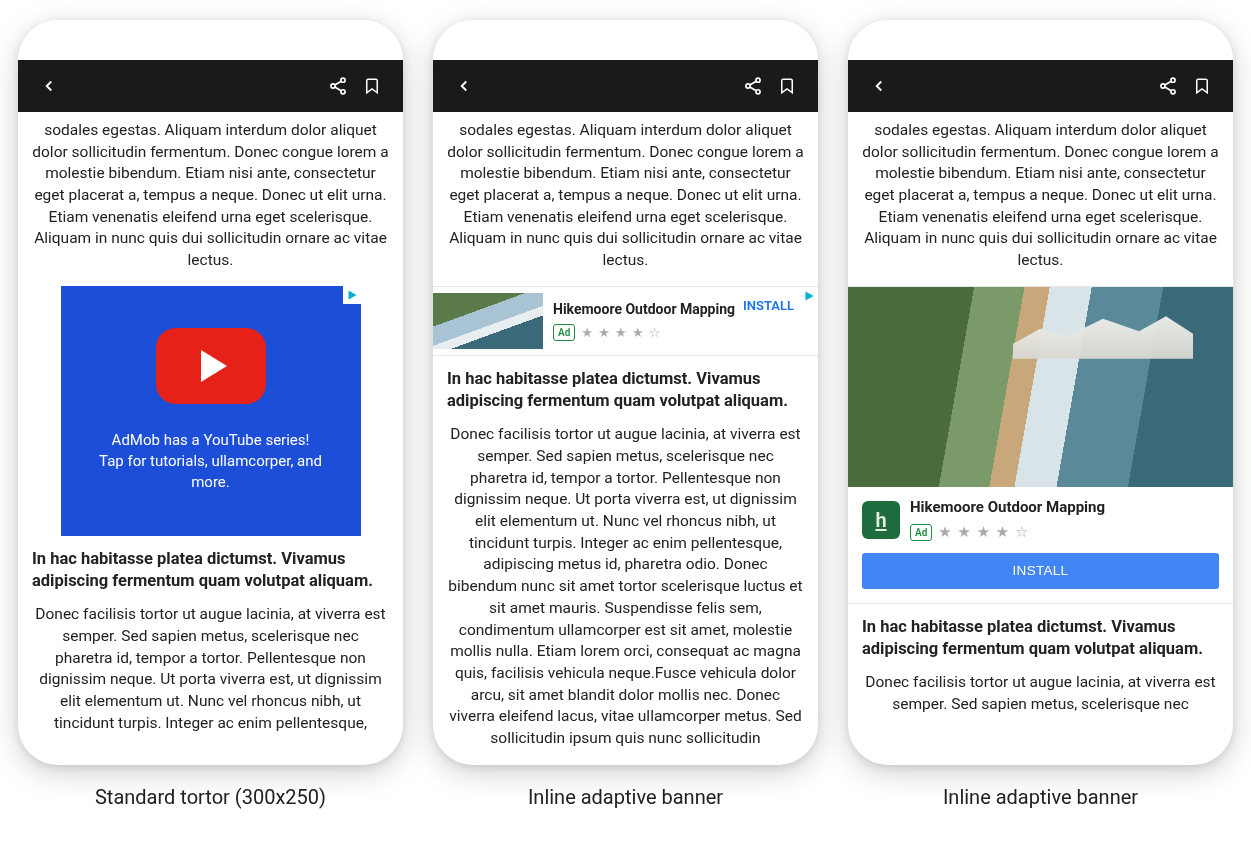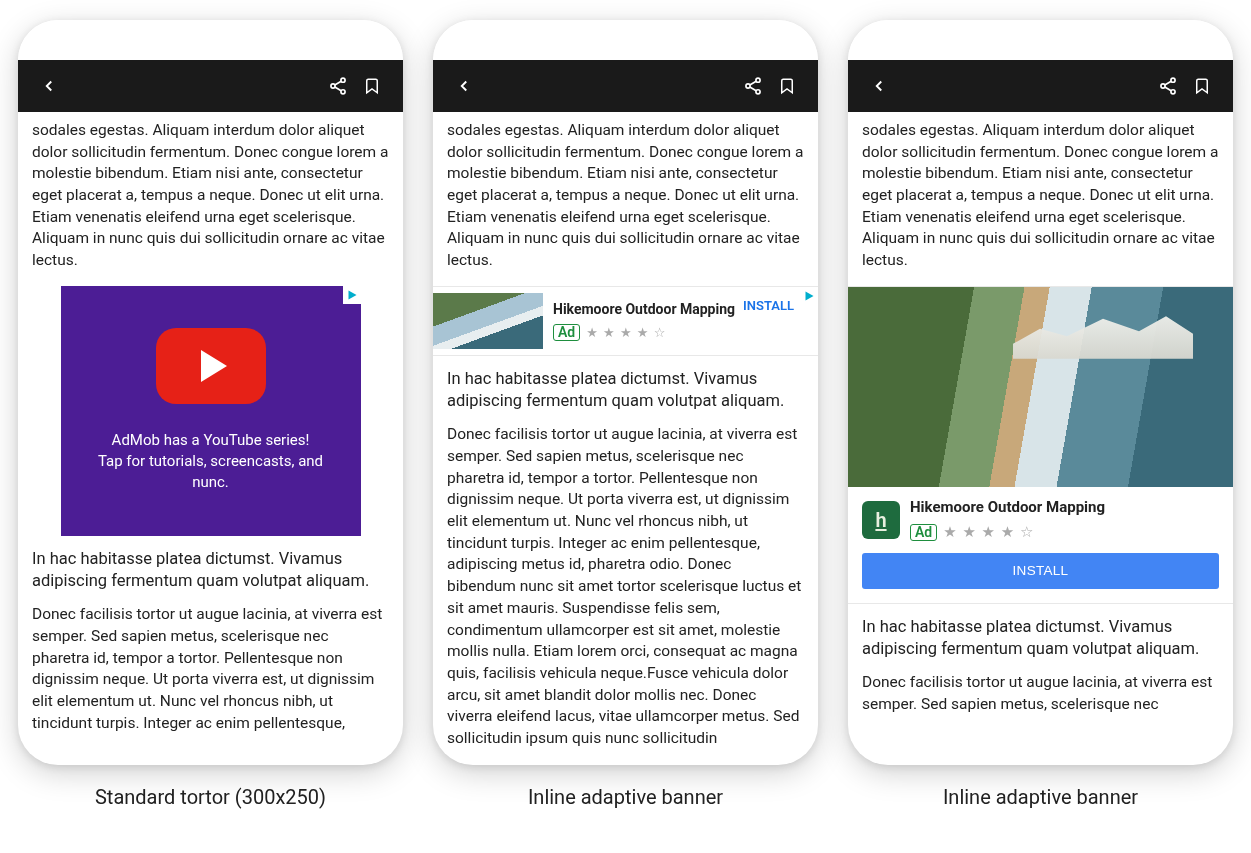--- a/index.html
+++ b/index.html
@@ -34,33 +34,33 @@
   .topbar .spacer { flex: 1; }
   .icon-btn { width: 34px; height: 34px; display: flex; align-items: center; justify-content: center; color: #fff; }
   .content {
     flex: 1;
     overflow: hidden;
     padding: 8px 14px 0 14px;
     font-size: 15.5px;
     line-height: 1.4;
     color: #222;
   }
-  .content p { margin-bottom: 14px; }
-  .content h3 { font-size: 16.5px; font-weight: 400; line-height: 1.35; margin: 12px 0; }
+  .content p { margin-bottom: 14px; text-align: center; }
+  .content h3 { font-size: 16.5px; font-weight: 700; line-height: 1.35; margin: 12px 0; }
   .caption {
     margin-top: 20px;
     font-size: 20px;
     color: #222;
   }
 
   
   .banner300 {
     width: 300px; height: 250px;
     margin: 10px auto 4px auto;
-    background: #4c1d95;
+    background: #1d4ed8;
     position: relative;
     display: flex; flex-direction: column; align-items: center; justify-content: center;
     color: #fff; text-align: center; font-size: 15px; padding: 0 20px;
   }
   .yt-logo {
     width: 110px; height: 76px; background: #e62117; border-radius: 20px;
     display: flex; align-items: center; justify-content: center; margin-bottom: 26px;
   }
   .yt-play { width: 0; height: 0; border-left: 26px solid #fff; border-top: 16px solid transparent; border-bottom: 16px solid transparent; margin-left: 6px;}
   .adchoices {
@@ -80,21 +80,21 @@
   }
   .inline-small .thumb {
     width: 110px; height: 56px;
     background: linear-gradient(160deg,#5b7a4a 0%,#5b7a4a 35%,#a8c4d4 35%,#a8c4d4 55%,#e8eef0 55%,#e8eef0 65%,#3a6a7a 65%,#3a6a7a 100%);
     flex-shrink: 0;
   }
   .ad-meta { flex: 1; }
   .ad-title-sm { font-size: 14px; font-weight: 700; color: #222; }
   .ad-row { display: flex; align-items: center; gap: 6px; margin-top: 4px; }
   .ad-badge {
-    border: 1.5px solid #1e8e3e; color: #1e8e3e; font-size: 14px; font-weight: 600;
+    border: 1.5px solid #1e8e3e; color: #1e8e3e; font-size: 10px; font-weight: 600;
     padding: 0 4px; border-radius: 3px; line-height: 15px;
   }
   .stars { color: #aaa; font-size: 13px; letter-spacing: 1px; }
   .install-link {
     color: #1a73e8; font-weight: 600; font-size: 13px;
     position: absolute; right: 24px; top: 10px;
   }
 
   
   .inline-large { margin: 4px -14px 8px -14px; border-top: 1px solid #e8e8e8; border-bottom: 1px solid #e8e8e8; position: relative; }
@@ -155,21 +155,21 @@
       <div class="banner300">
         <div class="adchoices">
           <svg viewBox="0 0 24 24" fill="#00aecd">
               <path d="M5 3l16 9-16 9V3z"></path>
             </svg>
         </div>
         <div class="yt-logo">
             <div class="yt-play"></div>
           </div>
         <div>AdMob has a YouTube series!</div>
-        <div>Tap for tutorials, screencasts, and nunc.</div>
+        <div>Tap for tutorials, ullamcorper, and more.</div>
       </div>
       <h3>In hac habitasse platea dictumst. Vivamus adipiscing fermentum quam volutpat aliquam.</h3>
       <p>Donec facilisis tortor ut augue lacinia, at viverra est semper. Sed sapien metus, scelerisque nec pharetra id, tempor a tortor. Pellentesque non dignissim neque. Ut porta viverra est, ut dignissim elit elementum ut. Nunc vel rhoncus nibh, ut tincidunt turpis. Integer ac enim pellentesque,</p>
     </div>
   </div>
   <div class="caption">Standard tortor (300x250)</div>
 </div>
 
 <div class="col">
   <div class="phone">

